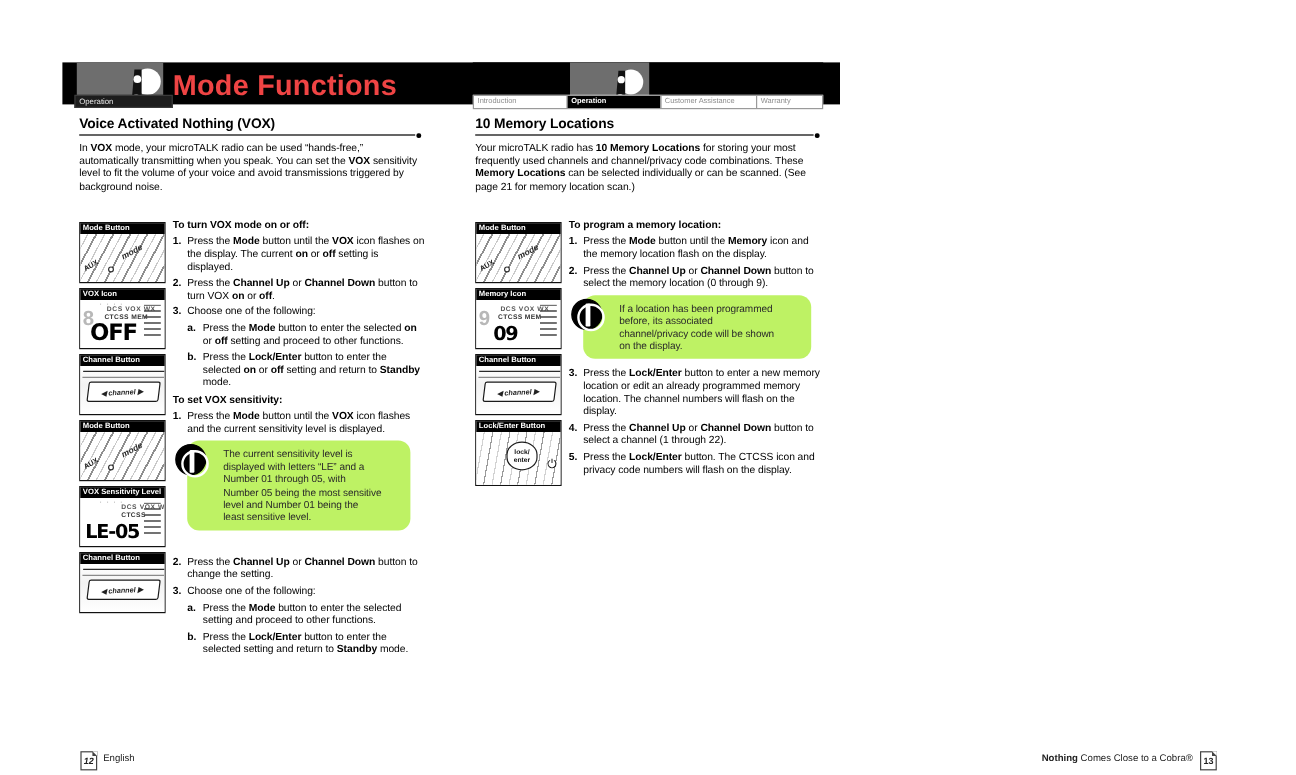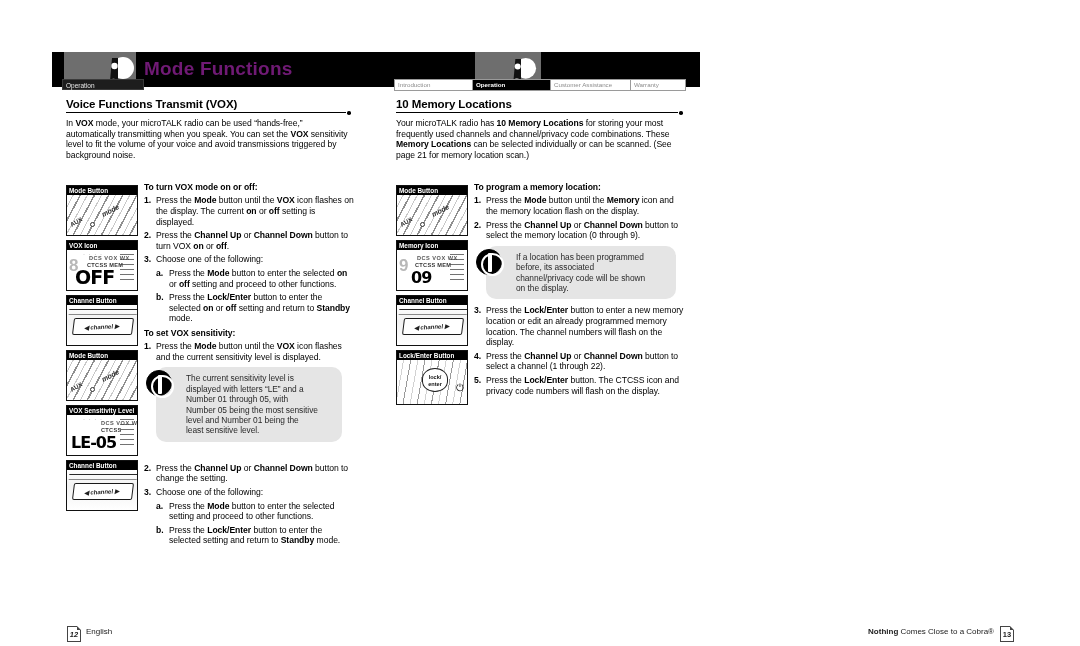--- a/index.html
+++ b/index.html
@@ -23,22 +23,22 @@
     position:absolute; left:64px; top:52px;
     width:72px; height:35px;
     background:#6e6e6e;
   }
   .logo-glyph {
     position:absolute; left:101px; top:55px;
     width:34px; height:36px;
   }
   .header-title {
     position:absolute; left:144px; top:58px;
-    color:#701a75;
-    font-size:19px;
+    color:#ef4444;
+    font-size:24px;
     font-weight:bold;
     letter-spacing:0.2px;
     white-space:nowrap;
   }
   .tab-left {
     position:absolute; left:62px; top:79px;
     width:82px; height:11px;
     background:#1d1d1d;
     border:1px solid #3a3a3a;
   }
@@ -278,21 +278,21 @@
   .steps .h { font-weight:bold; margin-bottom:2.5px; }
   .step { position:relative; padding-left:12px; margin-bottom:3px; }
   .step .n { position:absolute; left:0; top:0; font-weight:bold; }
   .sub { position:relative; padding-left:13px; margin-left:12px; margin-bottom:3px; }
   .sub .n { position:absolute; left:0; top:0; font-weight:bold; }
   b { font-weight:bold; }
 
   
   .callout {
     position:relative;
-    background:#e5e5e5;
+    background:#bef264;
     border-radius:10px;
     padding:6px 24px 6px 30px;
     font-size:8.4px;
     line-height:10.4px;
     color:#2a2a2a;
   }
   .note-icon {
     position:absolute; left:-10px; top:3px;
     width:26px; height:26px;
     border-radius:50%;
@@ -366,21 +366,21 @@
 </svg>
 <div class="tabbar">
   <div class="tab tab-w1">Introduction</div>
   <div class="tab tab-w2 active">Operation</div>
   <div class="tab tab-w3">Customer Assistance</div>
   <div class="tab tab-w4">Warranty</div>
 </div>
 
 <div class="col col-left">
 
-  <div class="sect-head">Voice Functions Transmit (VOX)</div>
+  <div class="sect-head">Voice Activated Nothing (VOX)</div>
   <div class="sect-rule">
     <div class="line" style="width:280px;"></div>
       <div class="dot" style="left:281px;"></div>
   </div>
   <div class="intro">
     In <b>VOX</b> mode, your microTALK radio can be used “hands-free,”
     automatically transmitting when you speak. You can set the <b>VOX</b>
     sensitivity level to fit the volume of your voice and avoid
     transmissions triggered by background noise.
   </div>

